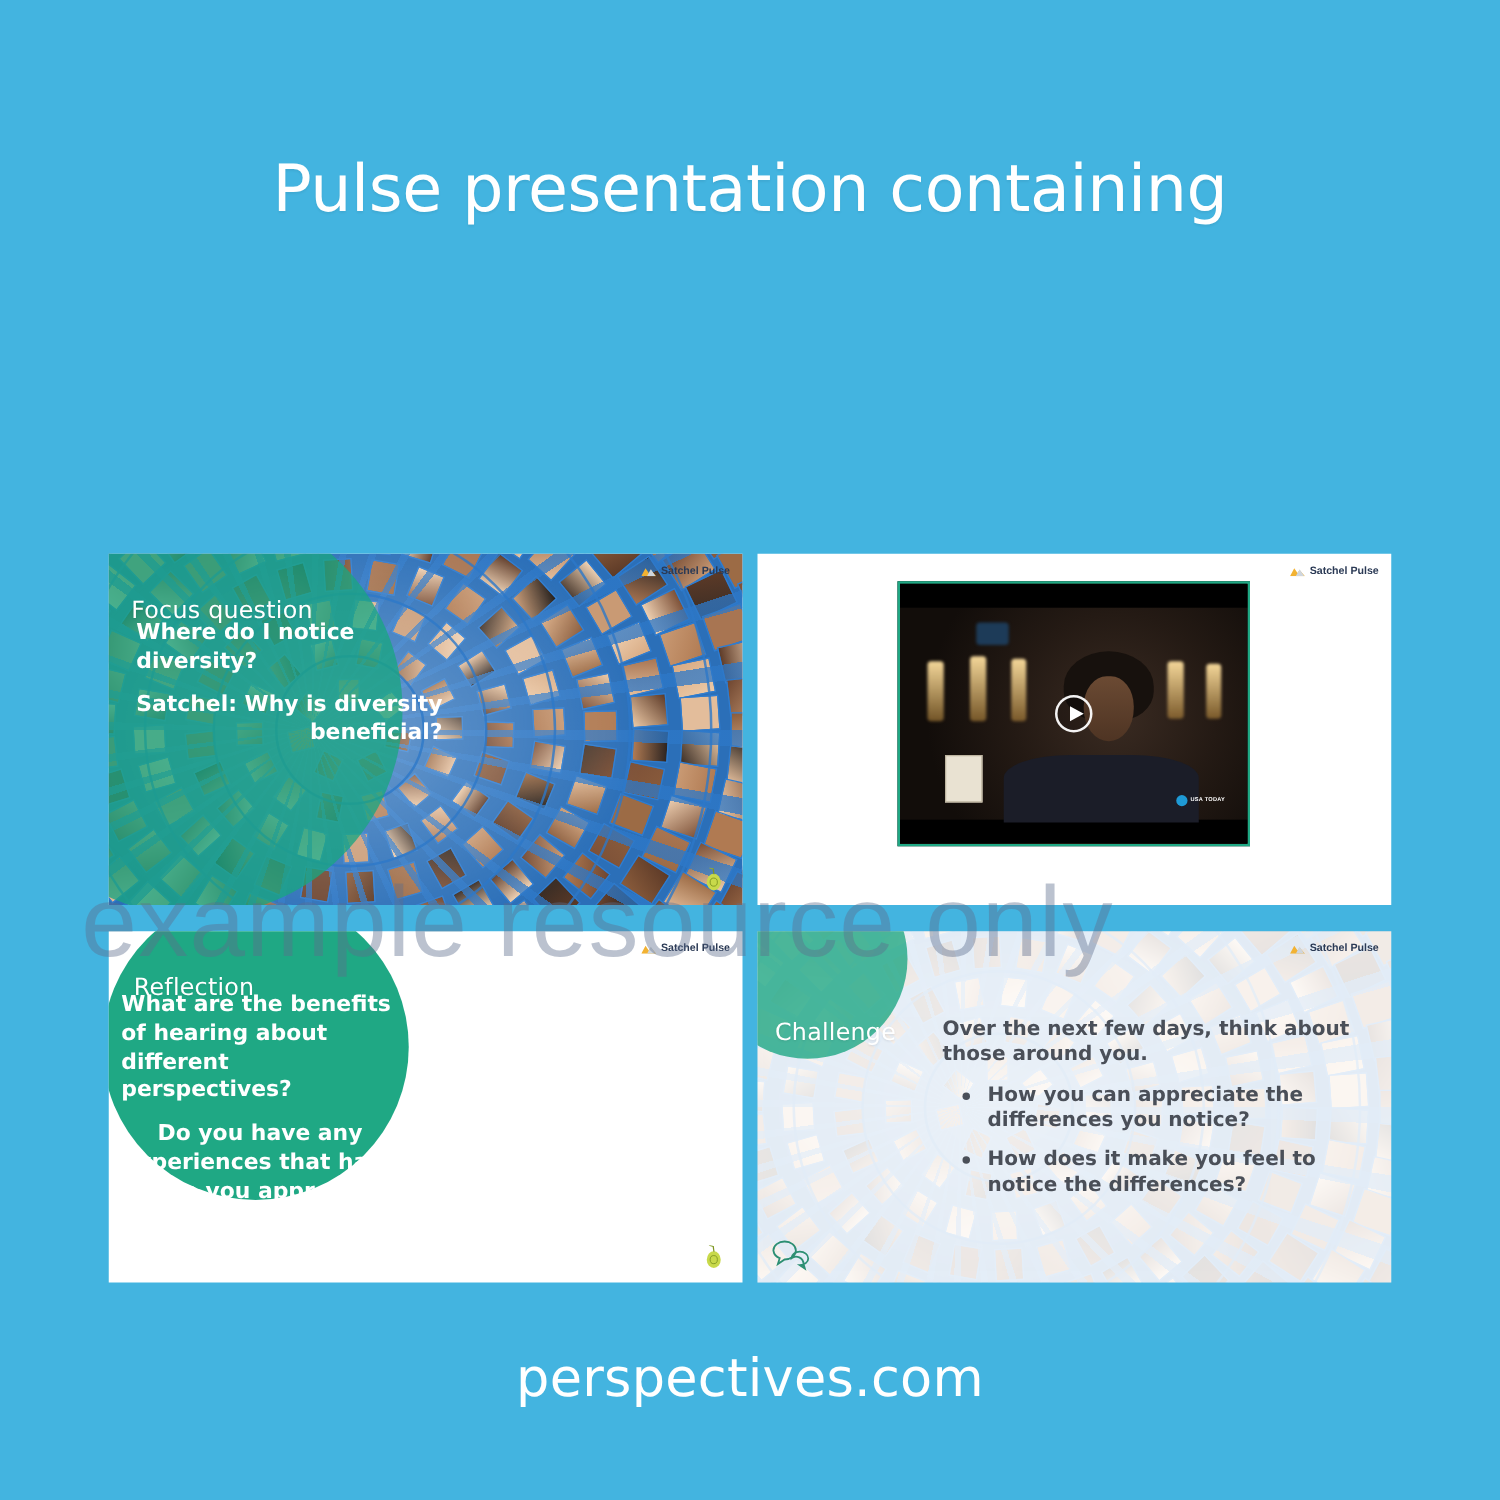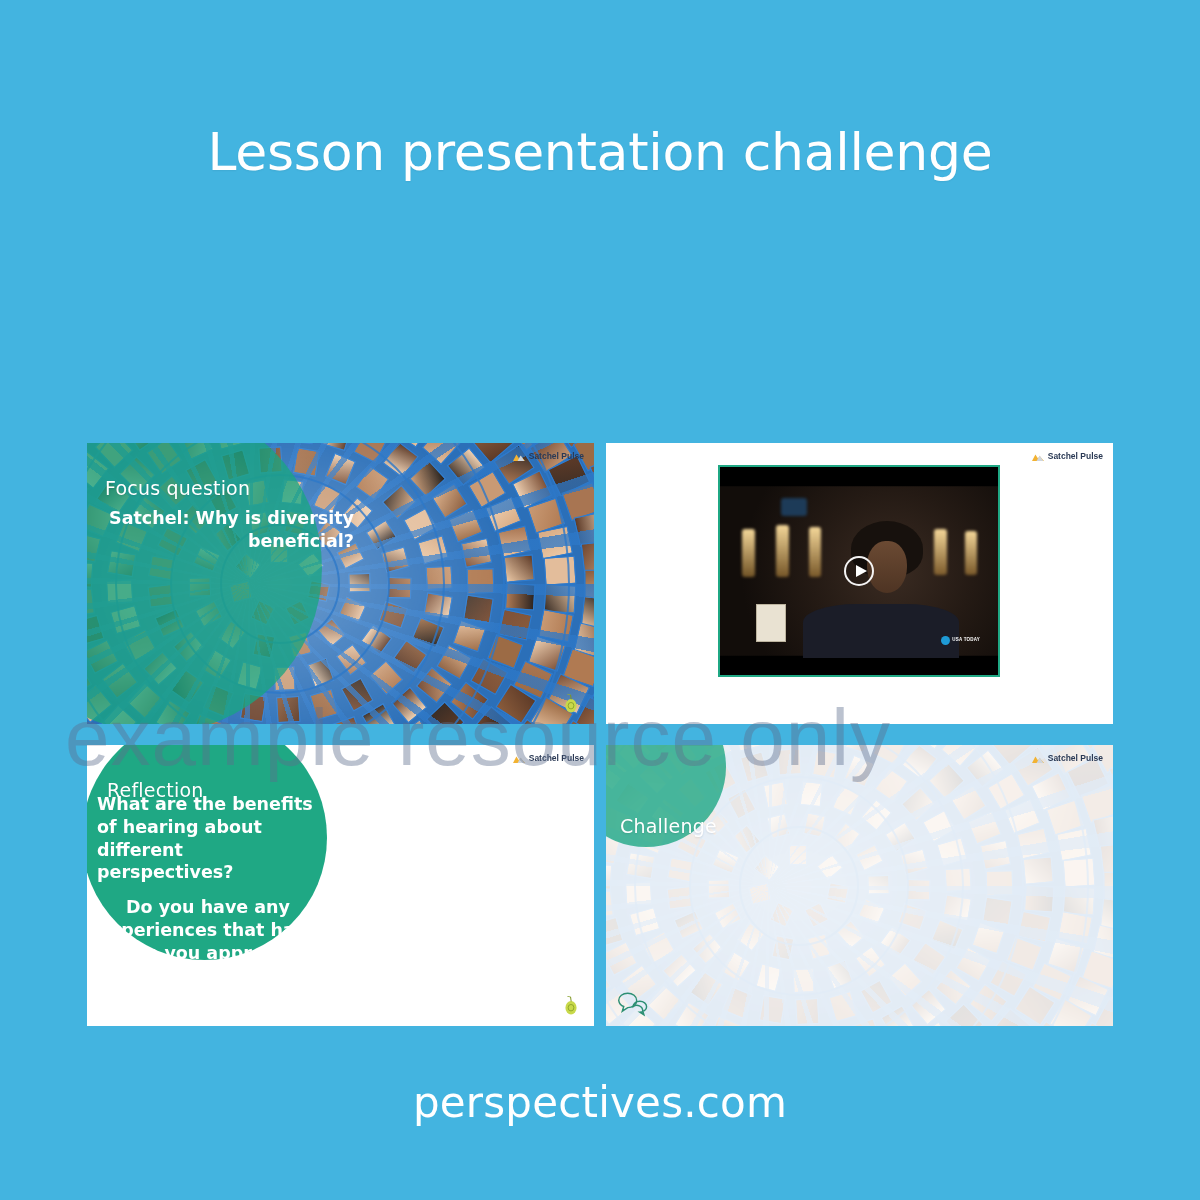--- a/index.html
+++ b/index.html
@@ -358,21 +358,21 @@
     color: rgba(92,110,140,0.42);
     letter-spacing: 1px;
     pointer-events: none;
     white-space: nowrap;
   }
 </style>
 </head>
 <body>
 
 <div class="headline">
-  <span class="hl-line">Lesson presentation challenge</span>
+  <span class="hl-line">Pulse presentation containing</span>
 </div>
 
 <div class="slide-grid">
 
   <div class="slide slide-1">
     <div class="mosaic">
         <div class="mosaic-cell" style="left: 223.049px; top: 138.171px; width: 17.7px; height: 19.824px; transform: rotate(102deg); background: linear-gradient(0deg, rgb(93, 58, 39), rgb(138, 92, 60));"></div>
         <div class="mosaic-cell" style="left: 201.736px; top: 159.634px; width: 17.7px; height: 19.824px; transform: rotate(153.5deg); background: linear-gradient(37deg, rgb(111, 70, 48), rgb(111, 70, 48));"></div>
         <div class="mosaic-cell" style="left: 166.925px; top: 160.025px; width: 17.7px; height: 19.824px; transform: rotate(204.9deg); background: linear-gradient(74deg, rgb(138, 92, 60), rgb(93, 58, 39));"></div>
         <div class="mosaic-cell" style="left: 144.828px; top: 139.049px; width: 17.7px; height: 19.824px; transform: rotate(256.3deg); background: linear-gradient(111deg, rgb(156, 107, 69), rgb(168, 117, 82));"></div>
@@ -548,20 +548,21 @@
       <svg width="12" height="9" viewBox="0 0 12 9">
         <path d="M0 9 L3.4 2.6 L6 6.4 L7.6 4 L12 9 Z" fill="#f2b232"></path>
         <path d="M4.6 9 L7.7 3.4 L11.4 9 Z" fill="#cfd6de"></path>
       </svg>
       <span>Satchel Pulse</span>
     </div>
 
     <div class="slide-kicker s1-kicker">Focus question</div>
 
     <div class="qblock s1-q">
+      <span class="q-main">Where do I notice diversity?</span>
       <span class="q-follow">Satchel: Why is diversity beneficial?</span>
     </div>
 
     <svg class="pear-icon" viewBox="0 0 20 24">
       <path d="M10 3 C10 3 7 1.5 5.5 2.4 C7 3.2 8.6 3.6 9.4 3.8" fill="#8fa83c"></path>
       <ellipse cx="10" cy="15" rx="6.2" ry="7.5" fill="#c8d94a"></ellipse>
       <ellipse cx="10" cy="15" rx="3.2" ry="3.6" fill="none" stroke="#7e9520" stroke-width="0.8"></ellipse>
       <path d="M9.5 3 L10.2 8" stroke="#7e9520" stroke-width="1.1" fill="none"></path>
     </svg>
   </div>
@@ -803,20 +804,27 @@
     <div class="logo">
       <svg width="12" height="9" viewBox="0 0 12 9">
         <path d="M0 9 L3.4 2.6 L6 6.4 L7.6 4 L12 9 Z" fill="#f2b232"></path>
         <path d="M4.6 9 L7.7 3.4 L11.4 9 Z" fill="#cfd6de"></path>
       </svg>
       <span>Satchel Pulse</span>
     </div>
 
     <div class="slide-kicker s4-kicker">Challenge</div>
 
+    <div class="s4-body">
+      <span class="s4-lead">Over the next few days, think about those around you.</span>
+      <ul class="s4-list">
+        <li>How you can appreciate the differences you notice?</li>
+        <li>How does it make you feel to notice the differences?</li>
+      </ul>
+    </div>
 
     <svg class="chat-icon" viewBox="0 0 40 30">
       <path d="M3 11 a10 8 0 1 1 10 8 l-6 4 1.6-5.2 A8.6 8.6 0 0 1 3 11 Z" fill="none" stroke="#2c8f73" stroke-width="1.6"></path>
       <path d="M19 18 a7.5 6 0 1 1 7.5 6 l4.5 3 -1.2-4 A6.6 6.6 0 0 0 19 18 Z" fill="none" stroke="#2c8f73" stroke-width="1.6"></path>
     </svg>
   </div>
 
 </div>
 
 <div class="watermark">example resource only</div>

